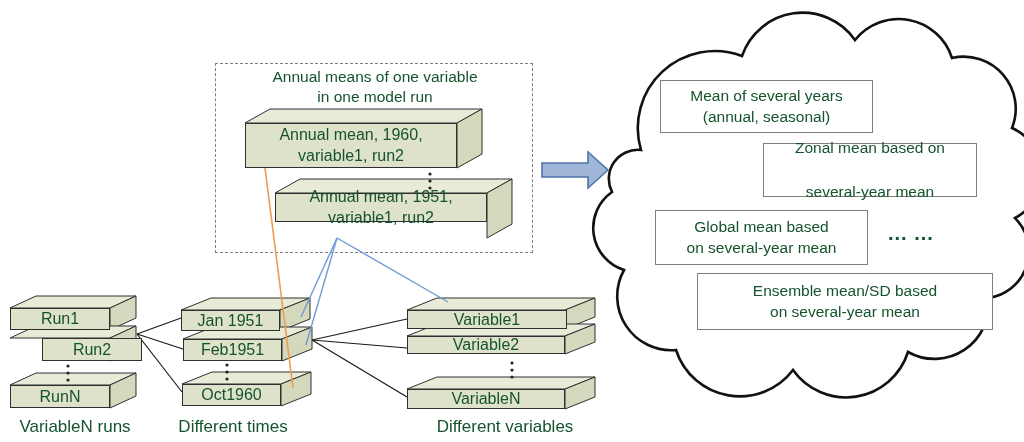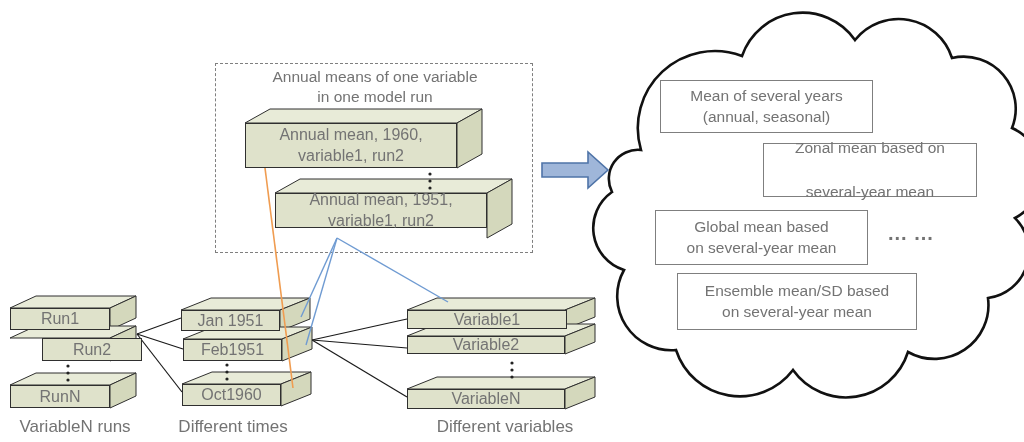--- a/index.html
+++ b/index.html
@@ -1,18 +1,18 @@
 <!DOCTYPE html>
 <html><head>
 <meta charset="utf-8">
 <style>
   html,body{margin:0;padding:0;background:#fff;}
   .stage{
     position:relative;width:1024px;height:442px;background:#ffffff;
-    font-family:"Liberation Sans",sans-serif;color:#737373;overflow:hidden;
+    font-family:"Liberation Sans",sans-serif;color:#14532d;overflow:hidden;
   }
   svg.layer{position:absolute;left:0;top:0;pointer-events:none;}
   .bg{z-index:1;} .fg{z-index:4;}
   .front{
     position:absolute;z-index:3;box-sizing:border-box;
     background:#dfe2cb;border:1px solid #2f2f2f;
     display:flex;align-items:center;justify-content:center;
     font-size:16px;white-space:nowrap;
   }
   .front.two{flex-direction:column;line-height:1.3;}
@@ -121,21 +121,21 @@
 
   <div class="grouptitle" style="left:225px;top:67px;width:300px;">
     <div>Annual means of one variable</div>
     <div>in one model run</div>
   </div>
 
   <div class="front two" style="left:245px;top:123px;width:212px;height:45px;">
     <div>Annual mean, 1960,</div>
     <div>variable1, run2</div>
   </div>
-  <div class="front two" style="left:275px;top:193px;width:212px;height:35px;">
+  <div class="front two" style="left:275px;top:193px;width:212px;height:29px;">
     <div>Annual mean, 1951,</div>
     <div>variable1, run2</div>
   </div>
 
   <div class="front" style="left:10px;top:308px;width:100px;height:22px;">Run1</div>
   <div class="front" style="left:10px;top:338px;width:100px;height:23px;margin-left:32px;">Run2</div>
   <div class="front" style="left:10px;top:385px;width:100px;height:23px;">RunN</div>
 
   <div class="front" style="left:181px;top:310px;width:99px;height:21px;">Jan 1951</div>
   <div class="front" style="left:183px;top:339px;width:99px;height:22px;">Feb1951</div>
@@ -155,21 +155,21 @@
   </div>
   <div class="cloudbox" style="left:763px;top:143px;width:214px;height:54px;gap:24px;">
     <div>Zonal mean based on</div>
     <div>several-year mean</div>
   </div>
   <div class="cloudbox" style="left:655px;top:210px;width:213px;height:55px;">
     <div>Global mean based</div>
     <div>on several-year mean</div>
   </div>
   <div class="cloud-ellipsis" style="left:888px;top:222px;">... ...</div>
-  <div class="cloudbox" style="left:677px;top:273px;width:240px;height:57px;">
+  <div class="cloudbox" style="left:697px;top:273px;width:296px;height:57px;">
     <div>Ensemble mean/SD based</div>
     <div>on several-year mean</div>
   </div>
 
   <svg class="layer fg" width="1024" height="442" viewBox="0 0 1024 442">
     <line x1="265" y1="168" x2="293" y2="388" stroke="#f09c50" stroke-width="1.6"></line>
     <g stroke="#6f9bd2" stroke-width="1.4">
       <line x1="337" y1="238" x2="301" y2="317"></line>
       <line x1="337" y1="238" x2="306" y2="345"></line>
       <line x1="337" y1="238" x2="448" y2="302"></line>

